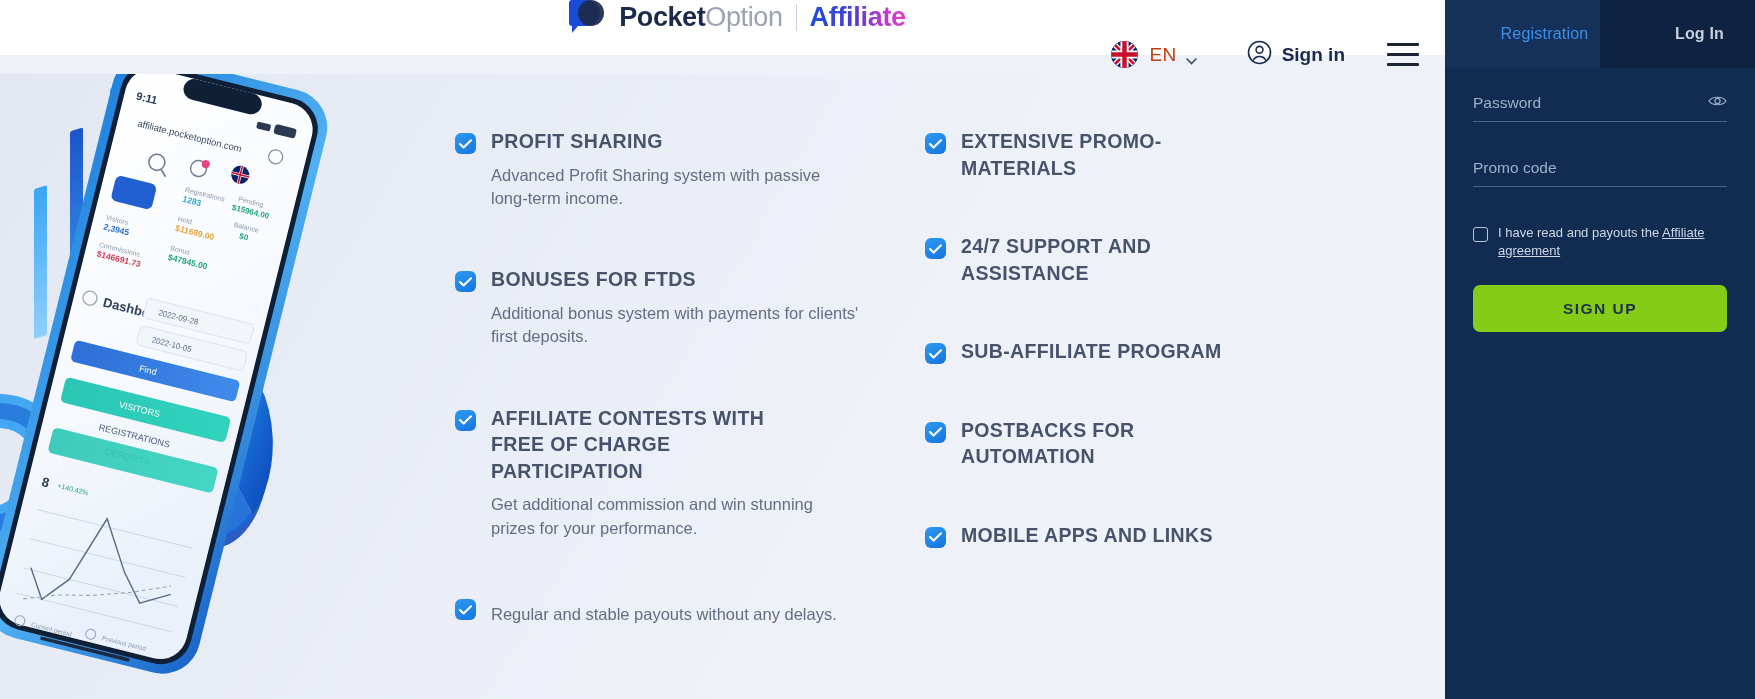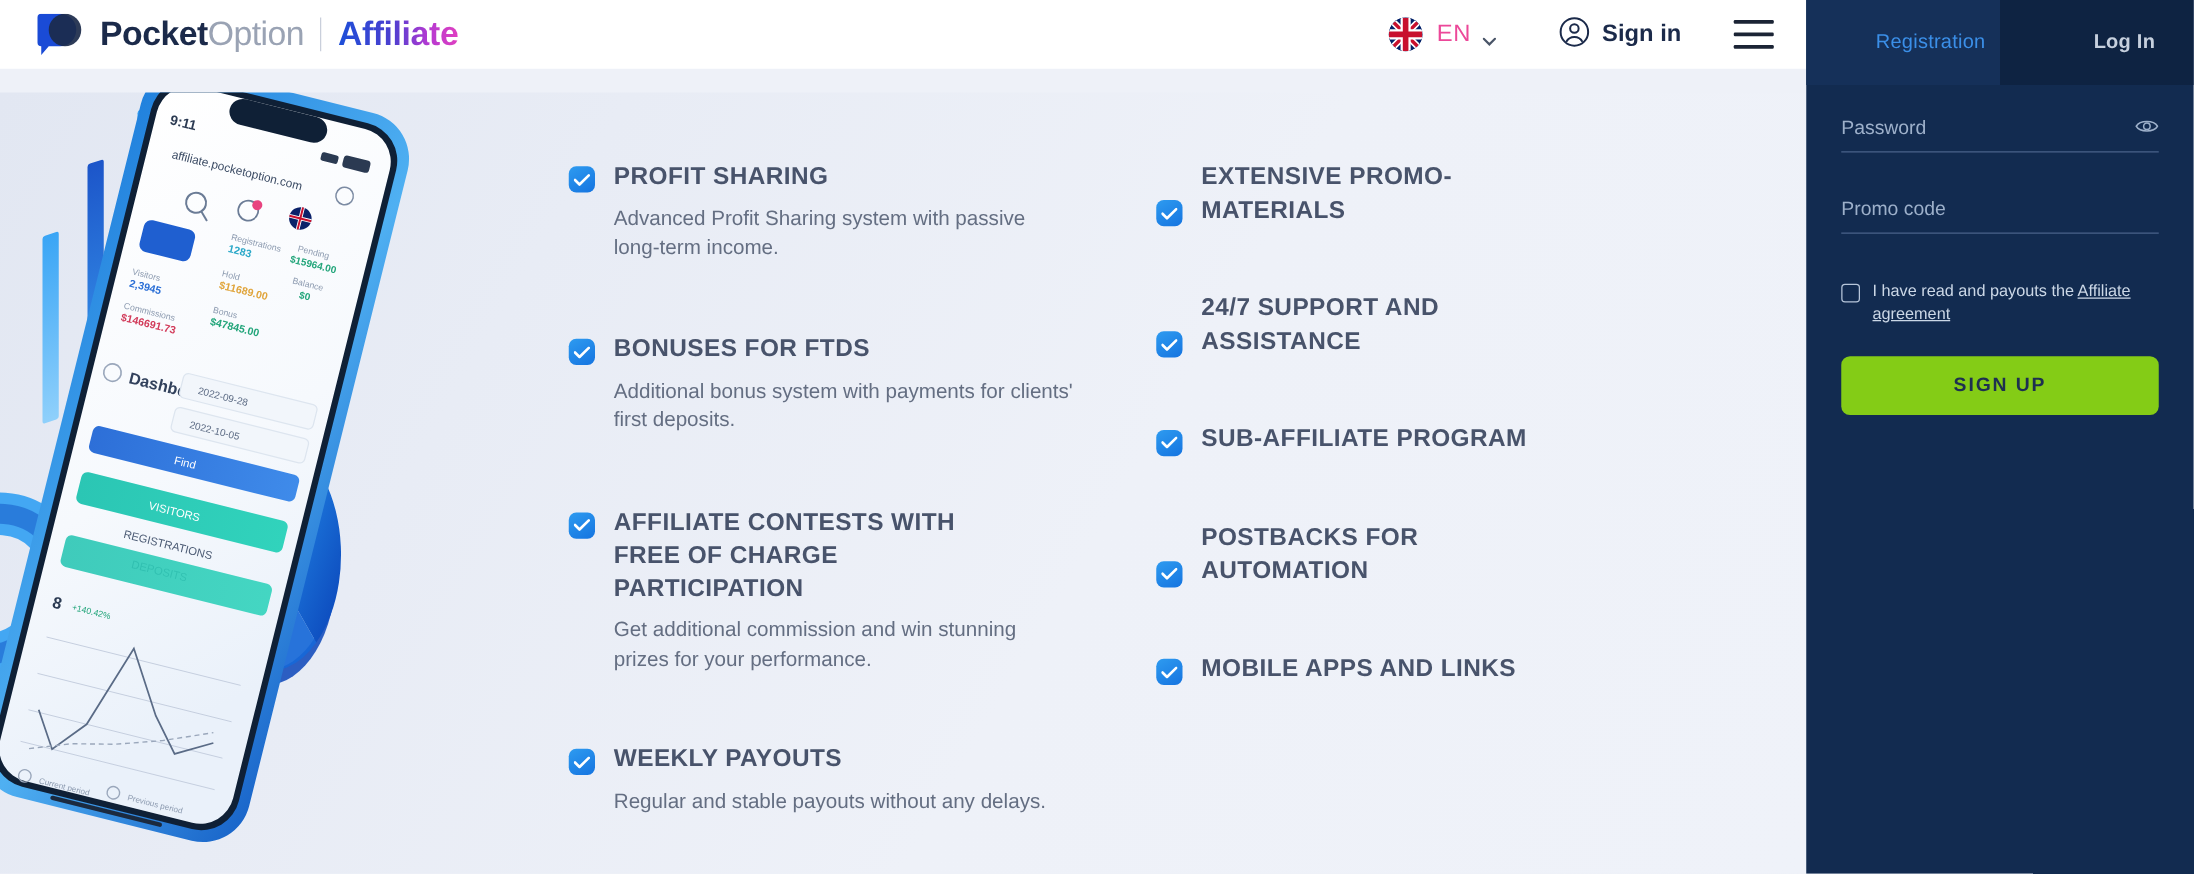--- a/index.html
+++ b/index.html
@@ -12,40 +12,41 @@
   }
   .page { position: relative; width: 1755px; height: 699px; overflow: hidden; }
 
   
   .header {
     position: absolute; top: 0; left: 0;
     width: 1445px; height: 55px;
     background: #ffffff;
     display: flex; align-items: center;
     z-index: 30;
+    flex-direction: column;
   }
   .logo-wrap { display: flex; align-items: center; margin-left: 28px; }
   .logo-mark { position: relative; width: 42px; height: 34px; margin-right: 10px; }
   .logo-text { display: flex; align-items: baseline; font-size: 27px; font-weight: 700; letter-spacing: -0.4px; }
   .logo-pocket { color: #1b2a4a; }
   .logo-option { color: #9aa3b4; font-weight: 400; }
   .logo-div { width: 1px; height: 27px; background: #c9cfdb; margin: 0 13px; align-self: center; }
   .logo-affiliate {
     font-size: 27px; font-weight: 700; letter-spacing: -0.3px;
     background: linear-gradient(90deg,#1c4fd8 0%, #4b3fd0 45%, #b53ad2 75%, #e03fc0 100%);
     -webkit-background-clip: text; background-clip: text; color: transparent;
   }
 
   .header-right { margin-left: auto; display: flex; align-items: center; gap: 0; margin-right: 26px; }
   .lang-sel { display: flex; align-items: center; cursor: pointer; padding: 6px 8px; }
   .flag {
     width: 27px; height: 27px; border-radius: 50%; overflow: hidden;
     position: relative; background: #0a2169; flex: none;
   }
-  .lang-code { font-size: 19px; color: #ec4899; margin-left: 11px; letter-spacing: .4px; }
+  .lang-code { font-size: 19px; color: #c2410c; margin-left: 11px; letter-spacing: .4px; }
   .chev { margin-left: 9px; width: 11px; height: 7px; }
   .signin { display: flex; align-items: center; cursor: pointer; margin-left: 34px; padding: 6px 8px; }
   .signin-label { font-size: 19px; color: #1b2a4a; font-weight: 600; margin-left: 10px; }
   .burger { margin-left: 34px; width: 32px; display: flex; flex-direction: column; gap: 7px; cursor: pointer; padding: 6px 0; }
   .burger span { display: block; height: 3px; background: #1b2435; border-radius: 1px; }
 
   
   .main {
     position: absolute; top: 74px; left: 0;
     width: 1445px; height: 625px;
@@ -73,21 +74,21 @@
   .chk svg { display: block; }
   .feat-body { flex: 1; }
   .feat-title {
     font-size: 19.5px; font-weight: 600; letter-spacing: .35px;
     color: #48536b; line-height: 1.36; text-transform: uppercase;
   }
   .feat-desc {
     font-size: 16.5px; color: #646e82; line-height: 1.42;
     margin-top: 9px; max-width: 370px;
   }
-  .col.right .feat { margin-bottom: 52px; align-items: flex-end; }
+  .col.right .feat { margin-bottom: 52px; }
 
   
   .auth {
     position: absolute; top: 0; right: 0;
     width: 310px; height: 699px;
     background: #122b50;
     z-index: 40;
   }
   .auth-tabs { display: flex; height: 68px; }
   .auth-tab {
@@ -370,21 +371,20 @@
           </div>
         </div>
 
         <div class="feat" style="margin-top:54px;">
           <span class="chk">
             <svg width="13" height="10" viewBox="0 0 13 10">
                 <path d="M1 5 L4.6 8.6 L12 1.3" stroke="#fff" stroke-width="2.1" fill="none" stroke-linecap="round" stroke-linejoin="round"></path>
               </svg>
           </span>
           <div class="feat-body">
-            <div class="feat-title">WEEKLY PAYOUTS</div>
             <div class="feat-desc">Regular and stable payouts without any delays.</div>
           </div>
         </div>
 
       </div>
 
       <div class="col right">
 
         <div class="feat" style="margin-top:54px;">
           <span class="chk">

